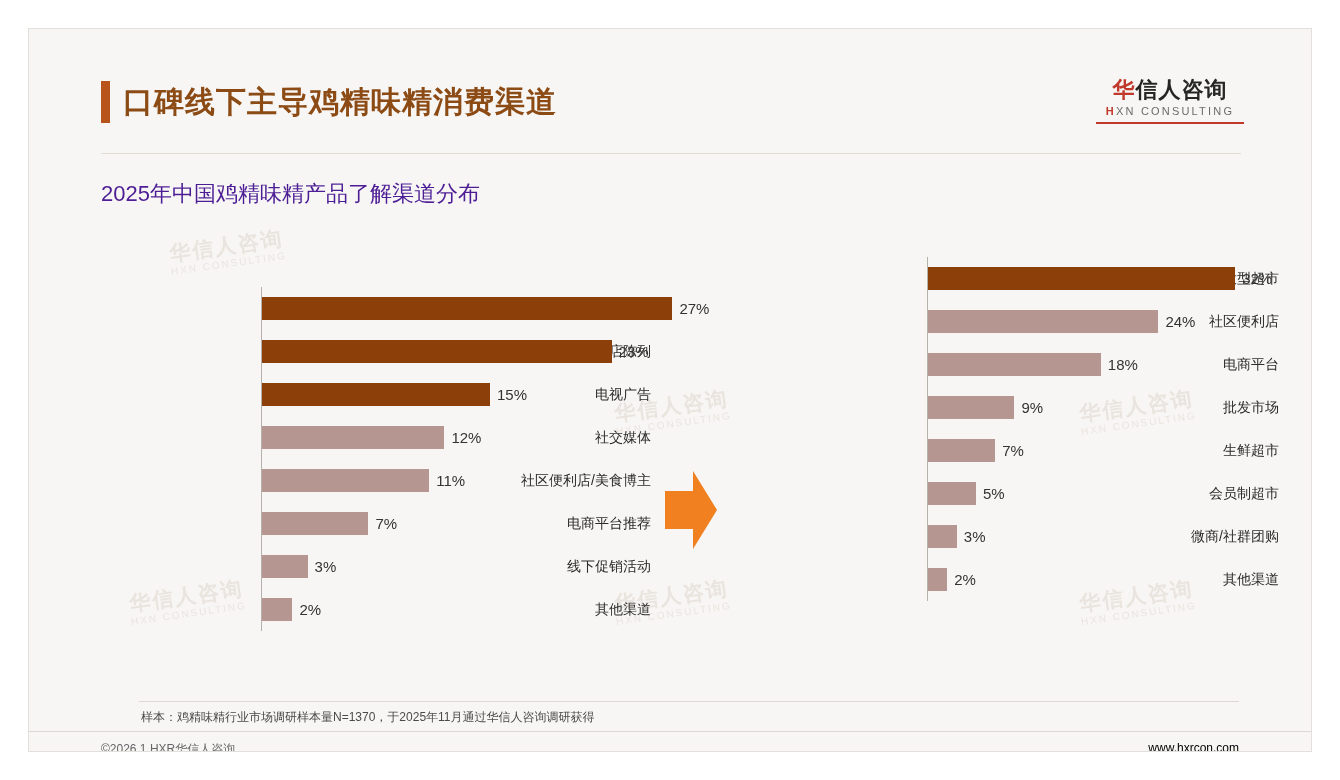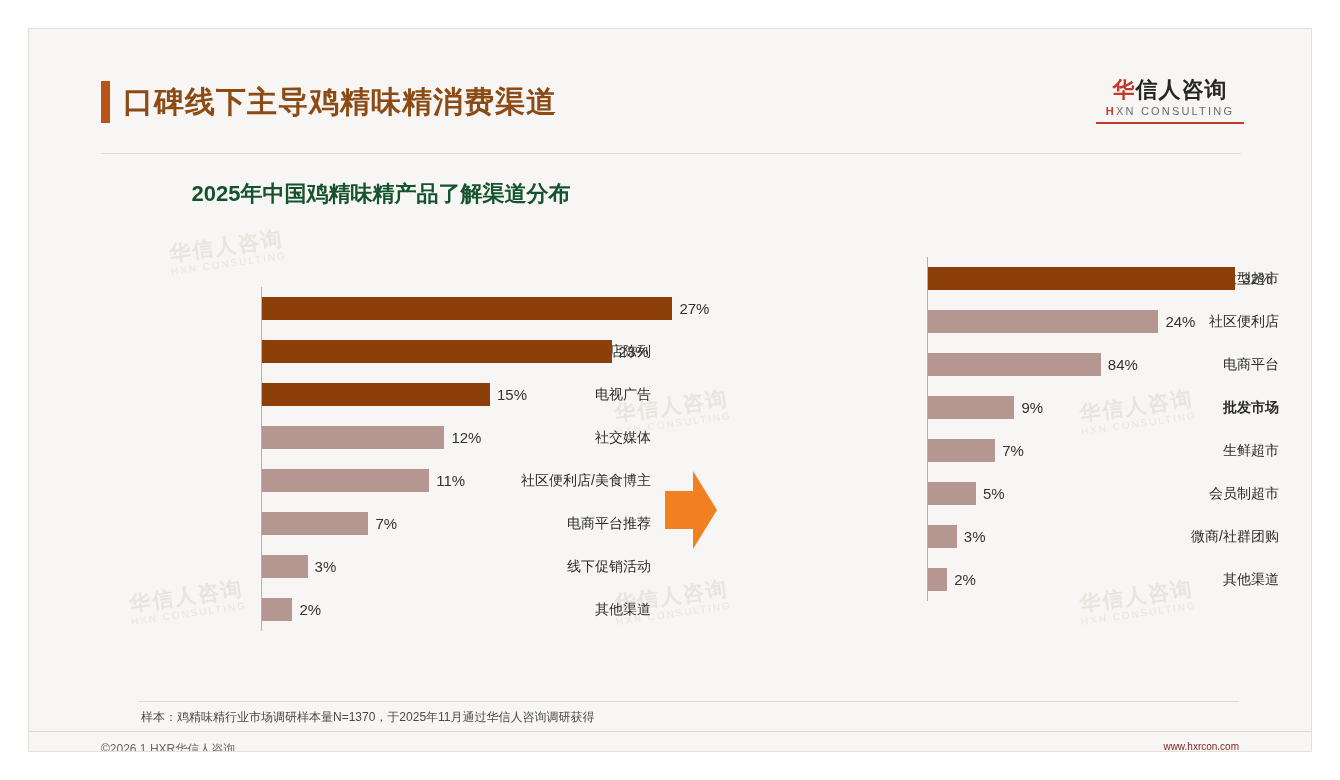--- a/index.html
+++ b/index.html
@@ -122,23 +122,23 @@
   
   .chart {
     position: absolute;
     top: 150px;
   }
   .chart-left  { left: 72px;  width: 560px; }
   .chart-right { left: 700px; width: 560px; }
 
   .chart-title {
     font-size: 22px;
-    font-weight: bold;
-    color: #14532d;
-    text-align: center;
+    font-weight: normal;
+    color: #4c1d95;
+    text-align: left;
     line-height: 30px;
     white-space: nowrap;
   }
 
   .plot {
     position: relative;
     margin-top: 78px;
   }
   .axis {
     position: absolute;
@@ -231,22 +231,22 @@
     left: 72px;
     top: 712px;
     font-size: 12px;
     color: #666666;
     white-space: nowrap;
   }
   .footer-right {
     position: absolute;
     right: 72px;
     top: 712px;
-    font-size: 10px;
-    color: #7f1d1d;
+    font-size: 12px;
+    color: #000000;
     white-space: nowrap;
   }
 </style>
 </head>
 <body>
 
 <div class="slide">
 
   <div class="header">
     <div class="title-bar"></div>
@@ -371,25 +371,25 @@
             <div class="cat" style="width: 198px;">社区便利店</div>
             <div class="bar-wrap" style="left: 199px; right: 0px;">
               <div class="bar" style="left: 0px; width: 230.4px;"></div>
               <div class="val" style="left: 237.4px;">24%</div>
             </div>
           </div>
           <div class="row">
             <div class="cat" style="width: 198px;">电商平台</div>
             <div class="bar-wrap" style="left: 199px; right: 0px;">
               <div class="bar" style="left: 0px; width: 172.8px;"></div>
-              <div class="val" style="left: 179.8px;">84%</div>
-            </div>
-          </div>
-          <div class="row">
-            <div class="cat" style="width: 198px; font-weight: bold;">批发市场</div>
+              <div class="val" style="left: 179.8px;">18%</div>
+            </div>
+          </div>
+          <div class="row">
+            <div class="cat" style="width: 198px;">批发市场</div>
             <div class="bar-wrap" style="left: 199px; right: 0px;">
               <div class="bar" style="left: 0px; width: 86.4px;"></div>
               <div class="val" style="left: 93.4px;">9%</div>
             </div>
           </div>
           <div class="row">
             <div class="cat" style="width: 198px;">生鲜超市</div>
             <div class="bar-wrap" style="left: 199px; right: 0px;">
               <div class="bar" style="left: 0px; width: 67.2px;"></div>
               <div class="val" style="left: 74.2px;">7%</div>

